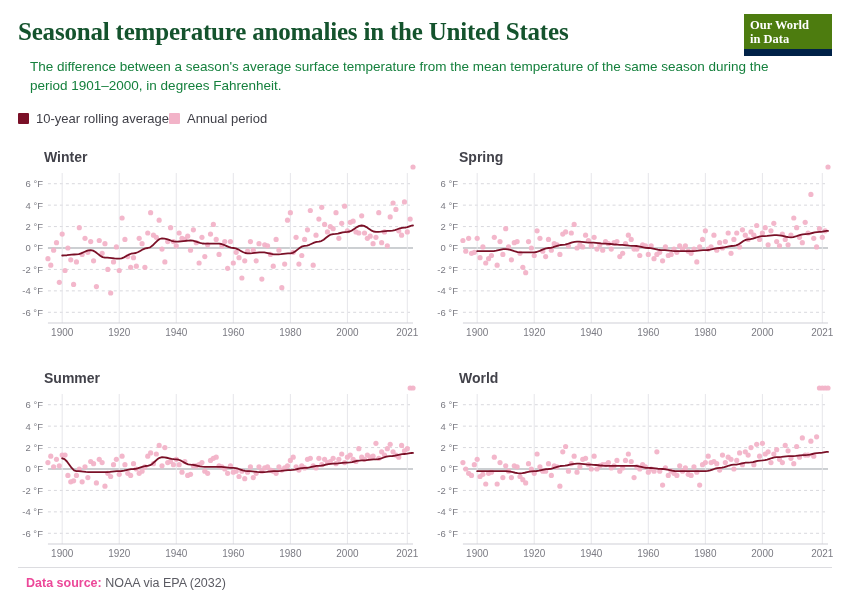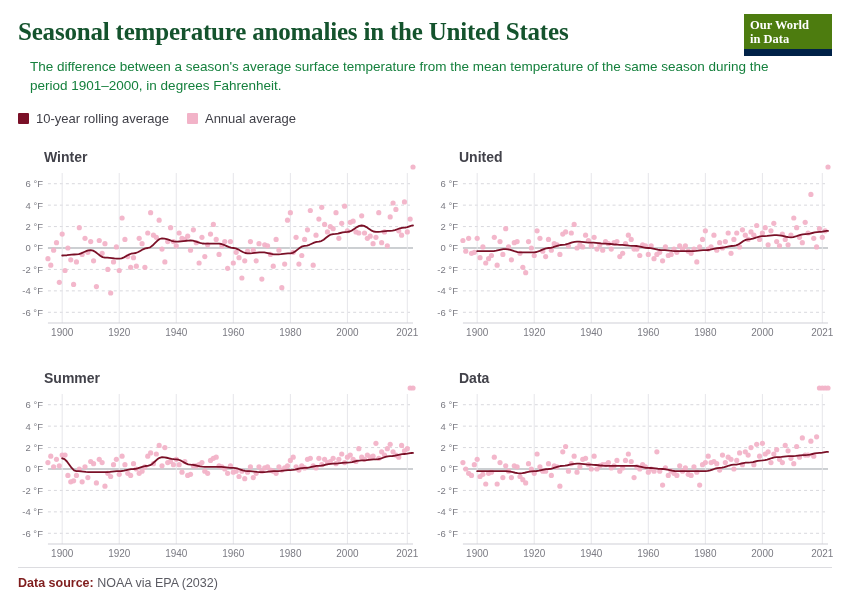--- a/index.html
+++ b/index.html
@@ -56,21 +56,20 @@
     position: absolute;
     left: 0;
     bottom: 0;
     width: 100%;
     height: 7px;
     background: #002147;
   }
   .legend {
     display: flex;
     align-items: flex-start;
-    gap: 18px;
     margin-top: 16px;
     margin-bottom: 2px;
   }
   .legend-item {
     display: flex;
     align-items: center;
     gap: 7px;
     font-size: 13px;
     color: #3f3f47;
   }
@@ -112,21 +111,21 @@
     left: 18px;
     right: 18px;
     bottom: 10px;
     border-top: 1px solid #dcdce0;
     padding-top: 8px;
     display: flex;
     justify-content: space-between;
     font-size: 12.5px;
     color: #5b5b63;
   }
-  .footer b { color: #7f1d1d; }
+  .footer b { color: #ec4899; margin-left: 8px; }
   .footer-right { color: #5b5b63; }
   text { font-family: "Liberation Sans", sans-serif; }
 </style>
 </head>
 <body>
 
 <div class="page">
 
   <div class="owid-logo">
     <span>Our World</span><br>
@@ -137,21 +136,21 @@
   <h1 class="title">Seasonal temperature anomalies in the United States</h1>
   <p class="subtitle">The difference between a season's average surface temperature from the mean temperature of the same season during the period 1901–2000, in degrees Fahrenheit.</p>
 
   <div class="legend">
     <div class="legend-item">
       <span class="legend-swatch" style="background:#7a1027"></span>
       <span>10-year rolling average</span>
     </div>
     <div class="legend-item">
       <span class="legend-swatch" style="background:#f2b3c8"></span>
-      <span>Annual average</span>
+      <span>Annual period</span>
     </div>
   </div>
 
   <div class="grid">
     <div class="panel">
       <div class="panel-title">Winter</div>
       <div class="plot-wrap">
         <svg class="chart" viewBox="0 0 400 178" preserveAspectRatio="none">
             <line x1="30" x2="396" y1="145.28571428571428" y2="145.28571428571428" stroke="#d8d8dd" stroke-width="1" stroke-dasharray="3,3"></line>
             <text x="25" y="148.78571428571428" text-anchor="end" font-size="9.5" fill="#7a7a82">-6 °F</text>
@@ -309,21 +308,21 @@
             <circle cx="384.5625" cy="68.14285714285714" r="2.6" fill="#f2b3c8" fill-opacity="0.95"></circle>
             <circle cx="387.421875" cy="34.92857142857143" r="2.6" fill="#f2b3c8" fill-opacity="0.95"></circle>
             <circle cx="390.28125" cy="64.92857142857143" r="2.6" fill="#f2b3c8" fill-opacity="0.95"></circle>
             <circle cx="393.140625" cy="52.07142857142857" r="2.6" fill="#f2b3c8" fill-opacity="0.95"></circle>
             <circle cx="396" cy="NaN" r="2.6" fill="#f2b3c8" fill-opacity="0.95"></circle>
             <polyline points="44.30,88.50 46.68,88.43 49.06,88.23 51.45,87.96 53.83,87.70 56.21,87.50 58.59,87.43 60.98,87.14 63.36,86.36 65.74,85.29 68.12,84.21 70.51,83.43 72.89,83.14 75.27,83.65 77.66,85.02 80.04,86.89 82.42,88.77 84.80,90.14 87.19,90.64 89.57,90.71 91.95,90.91 94.34,91.18 96.72,91.45 99.10,91.64 101.48,91.71 103.87,91.36 106.25,90.38 108.63,89.04 111.02,87.70 113.40,86.72 115.78,86.36 118.16,86.00 120.55,85.02 122.93,83.68 125.31,82.34 127.70,81.36 130.08,81.00 132.46,80.35 134.84,78.59 137.23,76.18 139.61,73.77 141.99,72.00 144.38,71.36 146.76,71.57 149.14,72.16 151.52,72.96 153.91,73.77 156.29,74.36 158.67,74.57 161.05,74.50 163.44,74.30 165.82,74.04 168.20,73.77 170.59,73.57 172.97,73.50 175.35,73.72 177.73,74.30 180.12,75.11 182.50,75.91 184.88,76.50 187.27,76.71 189.65,76.71 192.03,76.71 194.41,76.71 196.80,76.71 199.18,76.71 201.56,76.71 203.95,77.00 206.33,77.79 208.71,78.86 211.09,79.93 213.48,80.71 215.86,81.00 218.24,81.36 220.63,82.34 223.01,83.68 225.39,85.02 227.77,86.00 230.16,86.36 232.54,86.29 234.92,86.09 237.30,85.82 239.69,85.55 242.07,85.36 244.45,85.29 246.84,85.43 249.22,85.82 251.60,86.36 253.98,86.89 256.37,87.29 258.75,87.43 261.13,87.36 263.52,87.16 265.90,86.89 268.28,86.63 270.66,86.43 273.05,86.36 275.43,85.85 277.81,84.48 280.20,82.61 282.58,80.73 284.96,79.36 287.34,78.86 289.73,78.57 292.11,77.79 294.49,76.71 296.87,75.64 299.26,74.86 301.64,74.57 304.02,74.07 306.41,72.70 308.79,70.82 311.17,68.95 313.55,67.57 315.94,67.07 318.32,66.93 320.70,66.54 323.09,66.00 325.47,65.46 327.85,65.07 330.23,64.93 332.62,64.50 335.00,63.32 337.38,61.71 339.77,60.11 342.15,58.93 344.53,58.50 346.91,58.93 349.30,60.11 351.68,61.71 354.06,63.32 356.45,64.50 358.83,64.93 361.21,64.86 363.59,64.66 365.98,64.39 368.36,64.13 370.74,63.93 373.13,63.86 375.51,63.64 377.89,63.05 380.27,62.25 382.66,61.45 385.04,60.86 387.42,60.64 388.85,60.50 390.28,60.11 391.71,59.57 393.14,59.04 394.57,58.64 396.00,58.50" fill="none" stroke="#7a1027" stroke-width="1.8" stroke-linejoin="round" stroke-linecap="round"></polyline>
           </svg>
       </div>
     </div>
     <div class="panel">
-      <div class="panel-title">United</div>
+      <div class="panel-title">Spring</div>
       <div class="plot-wrap">
         <svg class="chart" viewBox="0 0 400 178" preserveAspectRatio="none">
             <line x1="30" x2="396" y1="145.28571428571428" y2="145.28571428571428" stroke="#d8d8dd" stroke-width="1" stroke-dasharray="3,3"></line>
             <text x="25" y="148.78571428571428" text-anchor="end" font-size="9.5" fill="#7a7a82">-6 °F</text>
             <line x1="30" x2="396" y1="123.85714285714286" y2="123.85714285714286" stroke="#d8d8dd" stroke-width="1" stroke-dasharray="3,3"></line>
             <text x="25" y="127.35714285714286" text-anchor="end" font-size="9.5" fill="#7a7a82">-4 °F</text>
             <line x1="30" x2="396" y1="102.42857142857143" y2="102.42857142857143" stroke="#d8d8dd" stroke-width="1" stroke-dasharray="3,3"></line>
             <text x="25" y="105.92857142857143" text-anchor="end" font-size="9.5" fill="#7a7a82">-2 °F</text>
             <line x1="30" x2="396" y1="81" y2="81" stroke="#9aa0a6" stroke-width="1" stroke-dasharray=""></line>
             <text x="25" y="84.5" text-anchor="end" font-size="9.5" fill="#7a7a82">0 °F</text>
@@ -641,21 +640,21 @@
             <circle cx="384.5625" cy="57.42857142857143" r="2.6" fill="#f2b3c8" fill-opacity="0.95"></circle>
             <circle cx="387.421875" cy="62.785714285714285" r="2.6" fill="#f2b3c8" fill-opacity="0.95"></circle>
             <circle cx="390.28125" cy="60.64285714285714" r="2.6" fill="#f2b3c8" fill-opacity="0.95"></circle>
             <circle cx="393.140625" cy="NaN" r="2.6" fill="#f2b3c8" fill-opacity="0.95"></circle>
             <circle cx="396" cy="NaN" r="2.6" fill="#f2b3c8" fill-opacity="0.95"></circle>
             <polyline points="44.30,70.29 46.68,71.15 49.06,73.50 51.45,76.71 53.83,79.93 56.21,82.28 58.59,83.14 60.98,83.21 63.36,83.41 65.74,83.68 68.12,83.95 70.51,84.14 72.89,84.21 75.27,84.21 77.66,84.21 80.04,84.21 82.42,84.21 84.80,84.21 87.19,84.21 89.57,84.14 91.95,83.95 94.34,83.68 96.72,83.41 99.10,83.21 101.48,83.14 103.87,83.00 106.25,82.61 108.63,82.07 111.02,81.54 113.40,81.14 115.78,81.00 118.16,80.78 120.55,80.20 122.93,79.39 125.31,78.59 127.70,78.00 130.08,77.79 132.46,77.21 134.84,75.64 137.23,73.50 139.61,71.36 141.99,69.79 144.38,69.21 146.76,69.36 149.14,69.75 151.52,70.29 153.91,70.82 156.29,71.21 158.67,71.36 161.05,71.72 163.44,72.70 165.82,74.04 168.20,75.38 170.59,76.36 172.97,76.71 175.35,76.86 177.73,77.25 180.12,77.79 182.50,78.32 184.88,78.71 187.27,78.86 189.65,78.86 192.03,78.86 194.41,78.86 196.80,78.86 199.18,78.86 201.56,78.86 203.95,78.93 206.33,79.13 208.71,79.39 211.09,79.66 213.48,79.86 215.86,79.93 218.24,80.14 220.63,80.73 223.01,81.54 225.39,82.34 227.77,82.93 230.16,83.14 232.54,83.21 234.92,83.41 237.30,83.68 239.69,83.95 242.07,84.14 244.45,84.21 246.84,84.14 249.22,83.95 251.60,83.68 253.98,83.41 256.37,83.21 258.75,83.14 261.13,83.07 263.52,82.88 265.90,82.61 268.28,82.34 270.66,82.14 273.05,82.07 275.43,81.93 277.81,81.54 280.20,81.00 282.58,80.46 284.96,80.07 287.34,79.93 289.73,79.79 292.11,79.39 294.49,78.86 296.87,78.32 299.26,77.93 301.64,77.79 304.02,77.64 306.41,77.25 308.79,76.71 311.17,76.18 313.55,75.79 315.94,75.64 318.32,75.57 320.70,75.38 323.09,75.11 325.47,74.84 327.85,74.64 330.23,74.57 332.62,74.43 335.00,74.04 337.38,73.50 339.77,72.96 342.15,72.57 344.53,72.43 346.91,72.36 349.30,72.16 351.68,71.89 354.06,71.63 356.45,71.43 358.83,71.36 361.21,71.14 363.59,70.55 365.98,69.75 368.36,68.95 370.74,68.36 373.13,68.14 375.51,68.00 377.89,67.61 380.27,67.07 382.66,66.54 385.04,66.14 387.42,66.00 388.85,65.93 390.28,65.73 391.71,65.46 393.14,65.20 394.57,65.00 396.00,64.93" fill="none" stroke="#7a1027" stroke-width="1.8" stroke-linejoin="round" stroke-linecap="round"></polyline>
           </svg>
       </div>
     </div>
     <div class="panel">
-      <div class="panel-title">Data</div>
+      <div class="panel-title">World</div>
       <div class="plot-wrap">
         <svg class="chart" viewBox="0 0 400 178" preserveAspectRatio="none">
             <line x1="30" x2="396" y1="145.28571428571428" y2="145.28571428571428" stroke="#d8d8dd" stroke-width="1" stroke-dasharray="3,3"></line>
             <text x="25" y="148.78571428571428" text-anchor="end" font-size="9.5" fill="#7a7a82">-6 °F</text>
             <line x1="30" x2="396" y1="123.85714285714286" y2="123.85714285714286" stroke="#d8d8dd" stroke-width="1" stroke-dasharray="3,3"></line>
             <text x="25" y="127.35714285714286" text-anchor="end" font-size="9.5" fill="#7a7a82">-4 °F</text>
             <line x1="30" x2="396" y1="102.42857142857143" y2="102.42857142857143" stroke="#d8d8dd" stroke-width="1" stroke-dasharray="3,3"></line>
             <text x="25" y="105.92857142857143" text-anchor="end" font-size="9.5" fill="#7a7a82">-2 °F</text>
             <line x1="30" x2="396" y1="81" y2="81" stroke="#9aa0a6" stroke-width="1" stroke-dasharray=""></line>
             <text x="25" y="84.5" text-anchor="end" font-size="9.5" fill="#7a7a82">0 °F</text>

